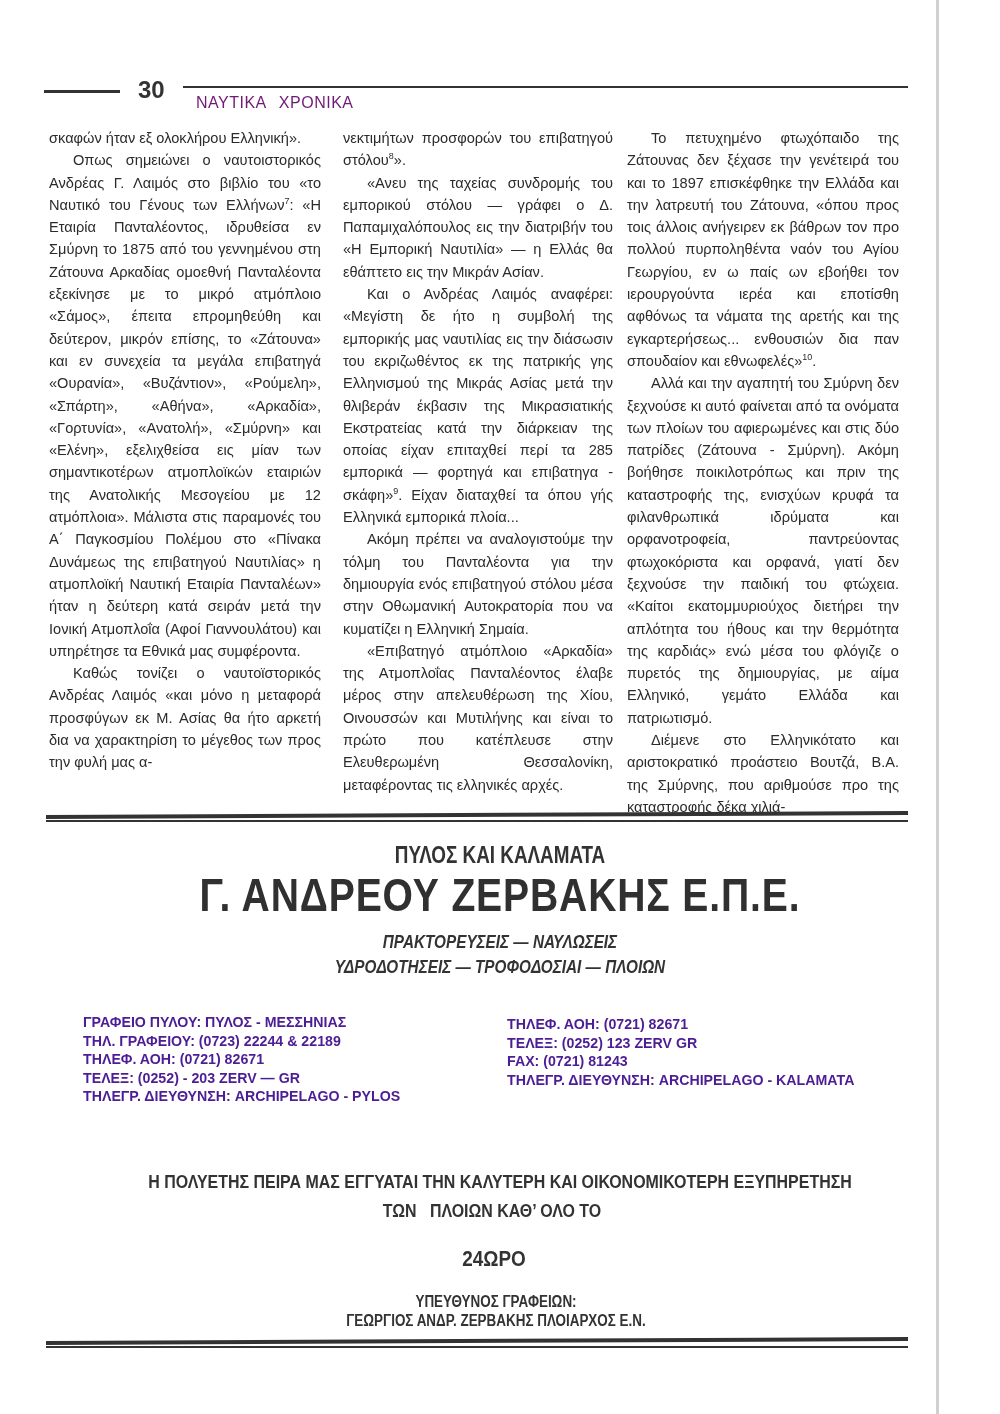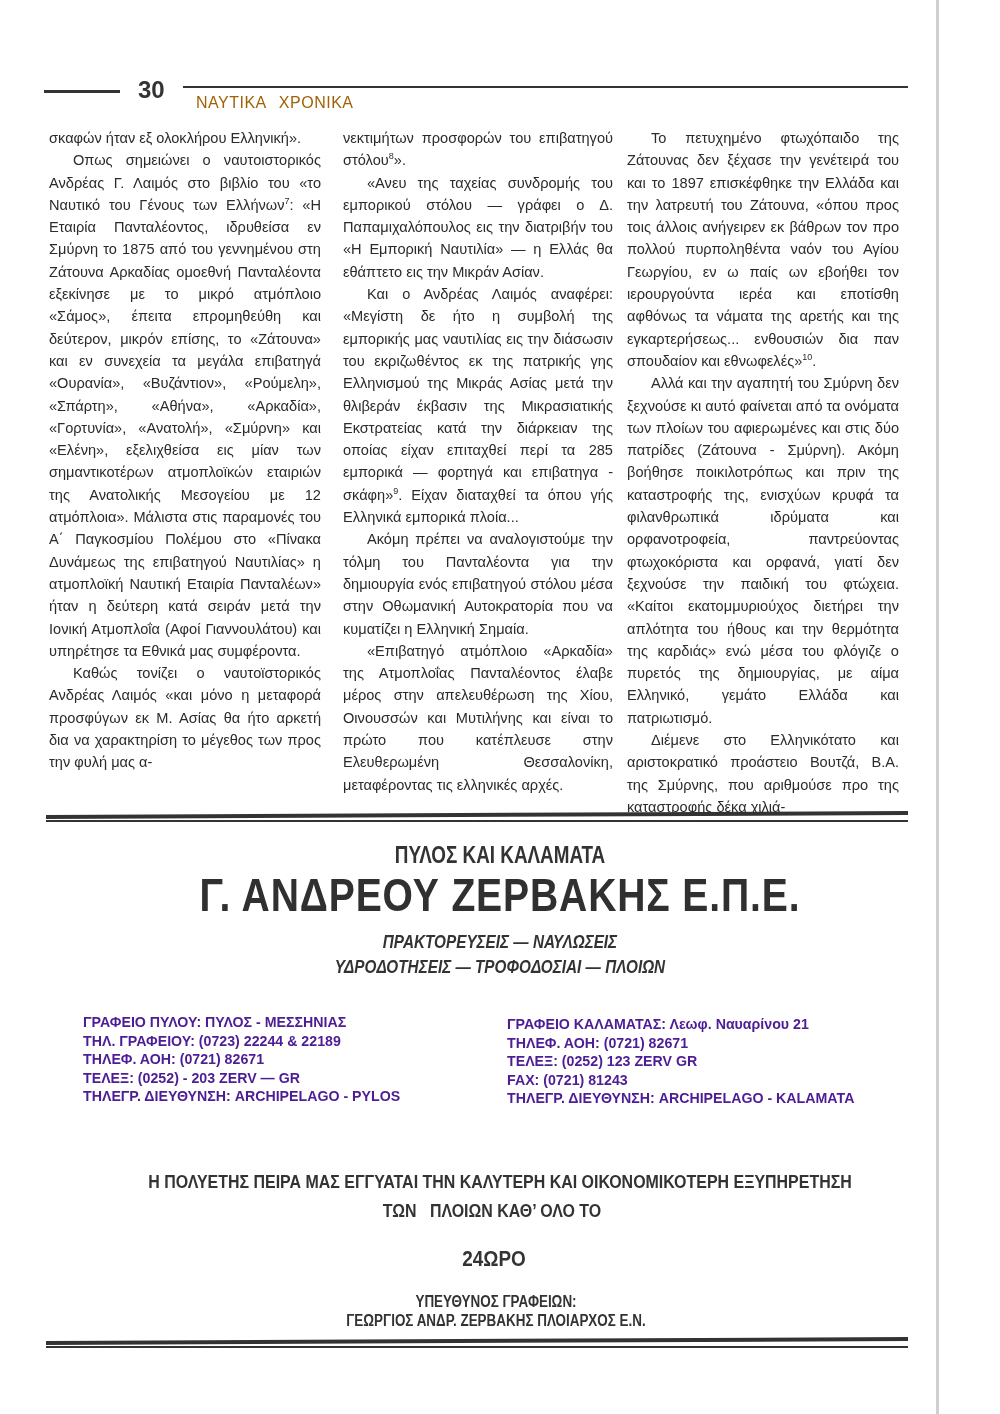--- a/index.html
+++ b/index.html
@@ -5,21 +5,21 @@
   html, body { margin: 0; padding: 0; }
   body {
     width: 1000px; height: 1414px; background: #ffffff; position: relative; overflow: hidden;
     font-family: "Liberation Sans", "DejaVu Sans", sans-serif; color: #2a2a2a;
   }
   .page-edge { position: absolute; left: 936px; top: 0; width: 3px; height: 1414px; background: #cfd1cf; }
   
   .hdr-rule-left { position: absolute; left: 44px; top: 90px; width: 76px; height: 3px; background: #333; }
   .hdr-pageno { position: absolute; left: 138px; top: 76px; font-weight: bold; font-size: 24px; color: #333; }
   .hdr-rule-right { position: absolute; left: 183px; top: 86px; width: 725px; height: 2px; background: #333; }
-  .hdr-title { position: absolute; left: 196px; top: 94px; font-size: 16px; letter-spacing: 0.5px; color: #a16207; word-spacing: 8px; }
+  .hdr-title { position: absolute; left: 196px; top: 94px; font-size: 16px; letter-spacing: 0.5px; color: #701a75; word-spacing: 8px; }
 
   
   .col { position: absolute; top: 127px; font-size: 14.6px; line-height: 22.3px; color: #2b2b2b; text-align: justify; }
   .col p { margin: 0; text-indent: 0; }
   .col p.ind { text-indent: 24px; }
   .col-1 { left: 49px; width: 272px; }
   .col-2 { left: 343px; width: 270px; }
   .col-3 { left: 627px; width: 272px; }
   sup { font-size: 9px; line-height: 0; }
 
@@ -88,21 +88,20 @@
 
 <div class="office office-pylos">
   <div>ΓΡΑΦΕΙΟ ΠΥΛΟΥ: ΠΥΛΟΣ - ΜΕΣΣΗΝΙΑΣ</div>
   <div>ΤΗΛ. ΓΡΑΦΕΙΟΥ: (0723) 22244 &amp; 22189</div>
   <div>ΤΗΛΕΦ. ΑΟΗ: (0721) 82671</div>
   <div>ΤΕΛΕΞ: (0252) - 203 ZERV — GR</div>
   <div>ΤΗΛΕΓΡ. ΔΙΕΥΘΥΝΣΗ: ARCHIPELAGO - PYLOS</div>
 </div>
 
 <div class="office office-kalamata">
-  <div>ΓΡΑΦΕΙΟ ΚΑΛΑΜΑΤΑΣ: Λεωφ. Ναυαρίνου 21</div>
   <div>ΤΗΛΕΦ. ΑΟΗ: (0721) 82671</div>
   <div>ΤΕΛΕΞ: (0252) 123 ZERV GR</div>
   <div>FAX: (0721) 81243</div>
   <div>ΤΗΛΕΓΡ. ΔΙΕΥΘΥΝΣΗ: ARCHIPELAGO - KALAMATA</div>
 </div>
 
 <div class="ad-sub slogan-1">Η ΠΟΛΥΕΤΗΣ ΠΕΙΡΑ ΜΑΣ ΕΓΓΥΑΤΑΙ ΤΗΝ ΚΑΛΥΤΕΡΗ ΚΑΙ ΟΙΚΟΝΟΜΙΚΟΤΕΡΗ ΕΞΥΠΗΡΕΤΗΣΗ</div>
 <div class="ad-sub slogan-2" style="white-space:pre;">ΤΩΝ   ΠΛΟΙΩΝ ΚΑΘ’ ΟΛΟ ΤΟ</div>
 <div class="ad-sub slogan-3">24ΩΡΟ</div>
 <div class="ad-sub mgr-label">ΥΠΕΥΘΥΝΟΣ ΓΡΑΦΕΙΩΝ:</div>

